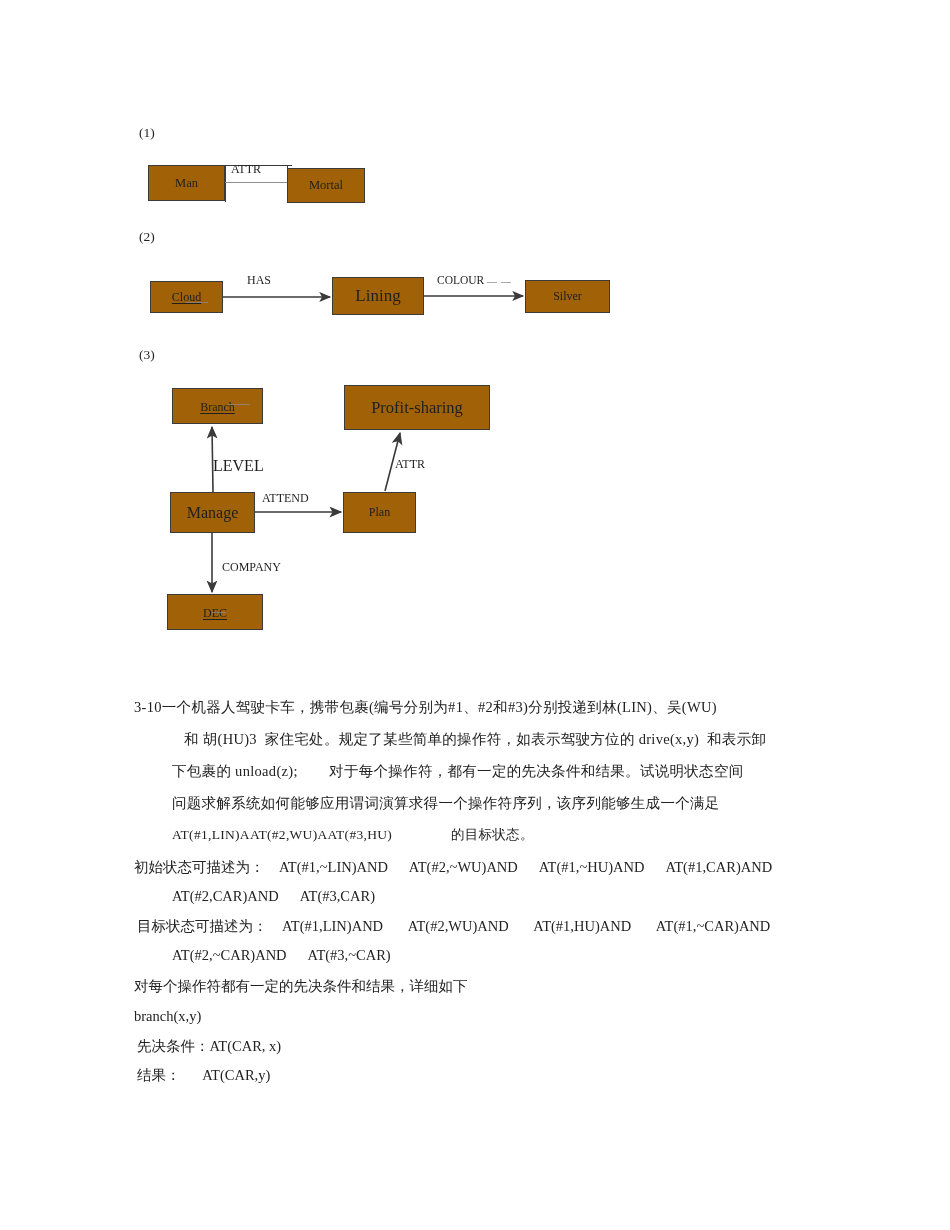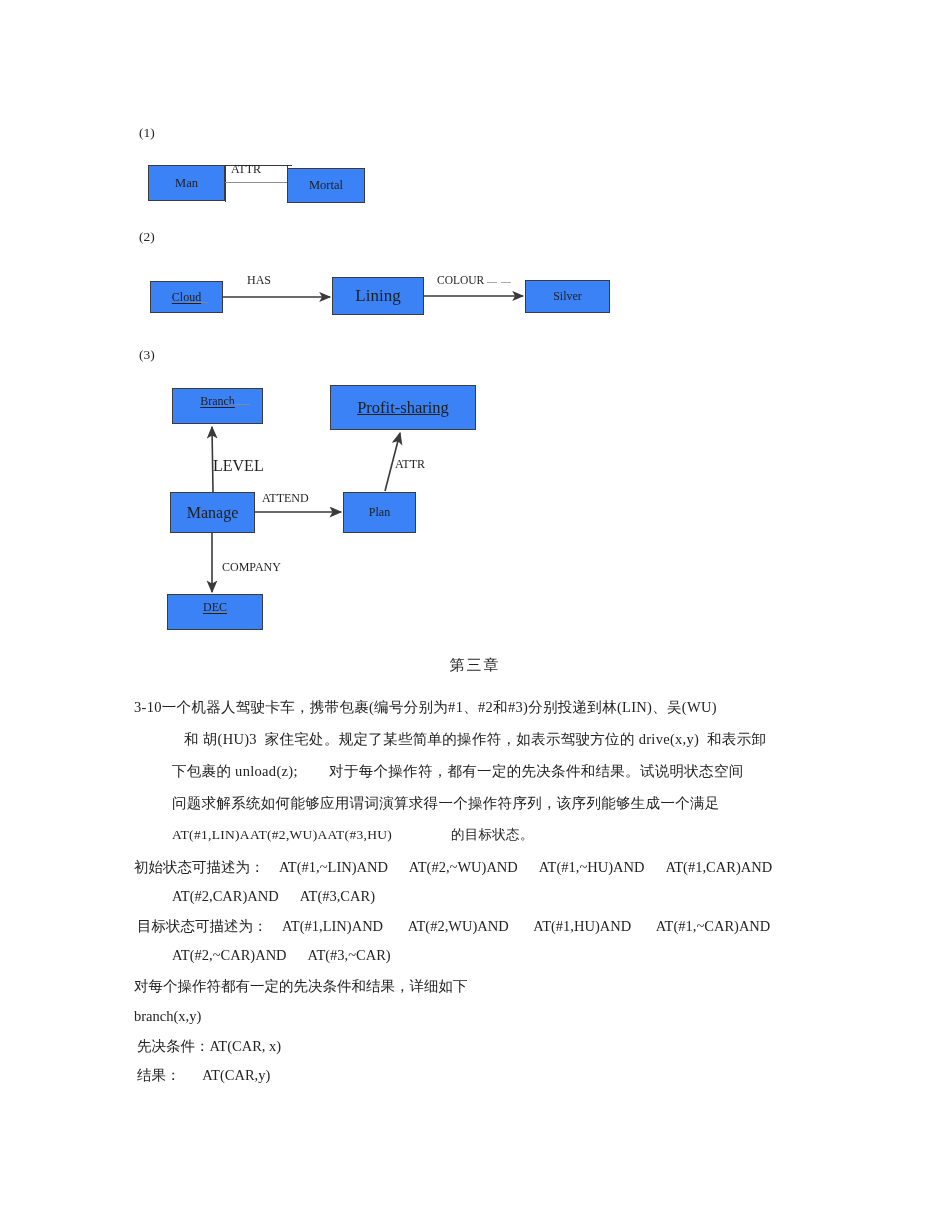--- a/index.html
+++ b/index.html
@@ -52,31 +52,31 @@
     color: #242424;
   }
   #label-1 { left: 139px; top: 126px; }
   #label-2 { left: 139px; top: 230px; }
   #label-3 { left: 139px; top: 348px; }
 
   
   .dgm-box {
     position: absolute;
     border: 1.4px solid #3b3b3b;
-    background: #3b82f6;
+    background: #a16207;
     box-sizing: border-box;
     display: flex;
     align-items: center;
     justify-content: center;
     color: #1f1f1f;
     font-family: "Liberation Serif", "DejaVu Serif", serif;
   }
   .dgm-box.topalign {
     align-items: flex-start;
-    padding-top: 5px;
+    padding-top: 11px;
     justify-content: center;
   }
   .underline-label {
     text-decoration: underline;
     text-underline-offset: 2px;
   }
 
   .dgm-line {
     position: absolute;
     background: #3a3a3a;
@@ -193,21 +193,21 @@
   </div>
 
   <div class="txt sec-label" id="label-3">(3)</div>
 
   <div>
     <div class="dgm-box topalign" id="box-branch" style="left:172px; top:388px; width:91px; height:36px; font-size:12px;">
       <span class="underline-label">Branch</span>
     </div>
     <div class="smudge" style="left:228px; top:404px; width:22px;"></div>
 
-    <div class="dgm-box" id="box-profit" style="left:330px; top:385px; width:146px; height:45px; font-size:16.5px;text-decoration:underline;">
+    <div class="dgm-box" id="box-profit" style="left:344px; top:385px; width:146px; height:45px; font-size:16.5px;">
       <span>Profit-sharing</span>
     </div>
 
     <div class="dgm-box" id="box-manage" style="left:170px; top:492px; width:85px; height:41px; font-size:16px;">
       <span>Manage</span>
     </div>
 
     <div class="dgm-box" id="box-plan" style="left:343px; top:492px; width:73px; height:41px; font-size:12px;">
       <span>Plan</span>
     </div>
@@ -235,21 +235,20 @@
 
     <line x1="223" y1="297" x2="330" y2="297" stroke="#3a3a3a" stroke-width="1.5" marker-end="url(#ah)"></line>
     <line x1="424" y1="296" x2="523" y2="296" stroke="#3a3a3a" stroke-width="1.5" marker-end="url(#ah)"></line>
 
     <line x1="213" y1="492" x2="212" y2="427" stroke="#3a3a3a" stroke-width="1.6" marker-end="url(#ah)"></line>
     <line x1="255" y1="512" x2="341" y2="512" stroke="#3a3a3a" stroke-width="1.6" marker-end="url(#ah)"></line>
     <line x1="212" y1="533" x2="212" y2="592" stroke="#3a3a3a" stroke-width="1.6" marker-end="url(#ah)"></line>
     <line x1="385" y1="491" x2="400" y2="433" stroke="#3a3a3a" stroke-width="1.6" marker-end="url(#ah)"></line>
   </svg>
 
-  <div class="txt" id="chapter-heading">第三章</div>
 
   <div>
     <div class="body-line" id="para-q-l1">3-10一个机器人驾驶卡车，携带包裹(编号分别为#1、#2和#3)分别投递到林(LIN)、吴(WU)</div>
     <div class="body-line" id="para-q-l2">和 胡(HU)3  家住宅处。规定了某些简单的操作符，如表示驾驶方位的 drive(x,y)  和表示卸</div>
     <div class="body-line" id="para-q-l3">下包裹的 unload(z);        对于每个操作符，都有一定的先决条件和结果。试说明状态空间</div>
     <div class="body-line" id="para-q-l4">问题求解系统如何能够应用谓词演算求得一个操作符序列，该序列能够生成一个满足</div>
     <div class="body-line" id="para-q-l5">AT(#1,LIN)AAT(#2,WU)AAT(#3,HU)                的目标状态。</div>
   </div>
 
   <div>

